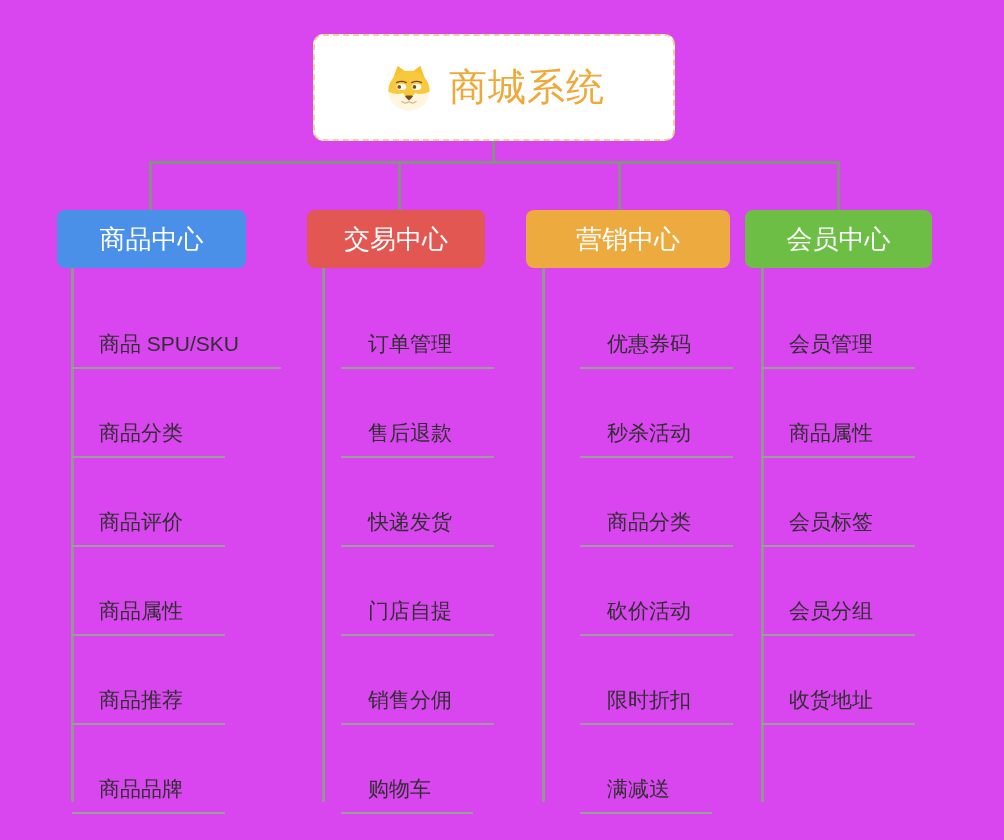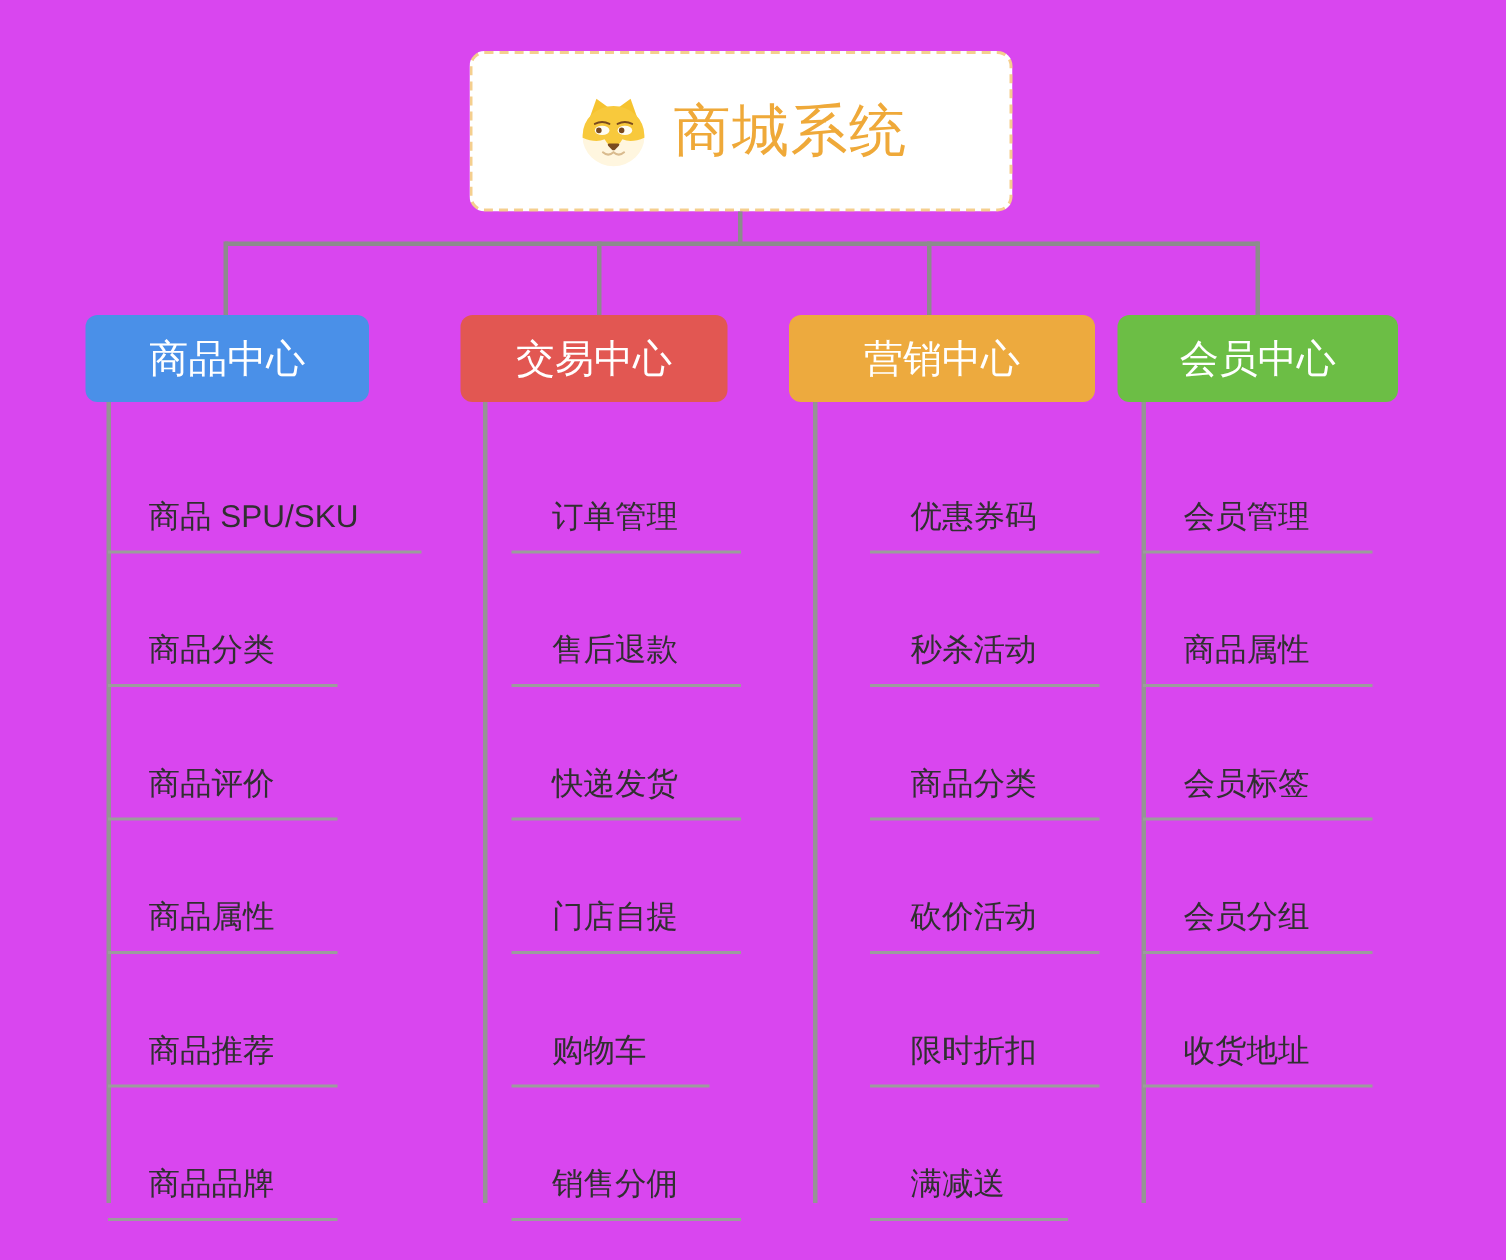--- a/index.html
+++ b/index.html
@@ -139,22 +139,22 @@
     <div class="leaf">商品属性</div>
     <div class="leaf">商品推荐</div>
     <div class="leaf">商品品牌</div>
   </div>
 
   <div class="leaf-col c2">
     <div class="leaf">订单管理</div>
     <div class="leaf">售后退款</div>
     <div class="leaf">快递发货</div>
     <div class="leaf">门店自提</div>
+    <div class="leaf">销售分佣</div>
     <div class="leaf">购物车</div>
-    <div class="leaf">销售分佣</div>
   </div>
 
   <div class="leaf-col c3">
     <div class="leaf">优惠券码</div>
     <div class="leaf">秒杀活动</div>
     <div class="leaf">商品分类</div>
     <div class="leaf">砍价活动</div>
     <div class="leaf">限时折扣</div>
     <div class="leaf">满减送</div>
   </div>

